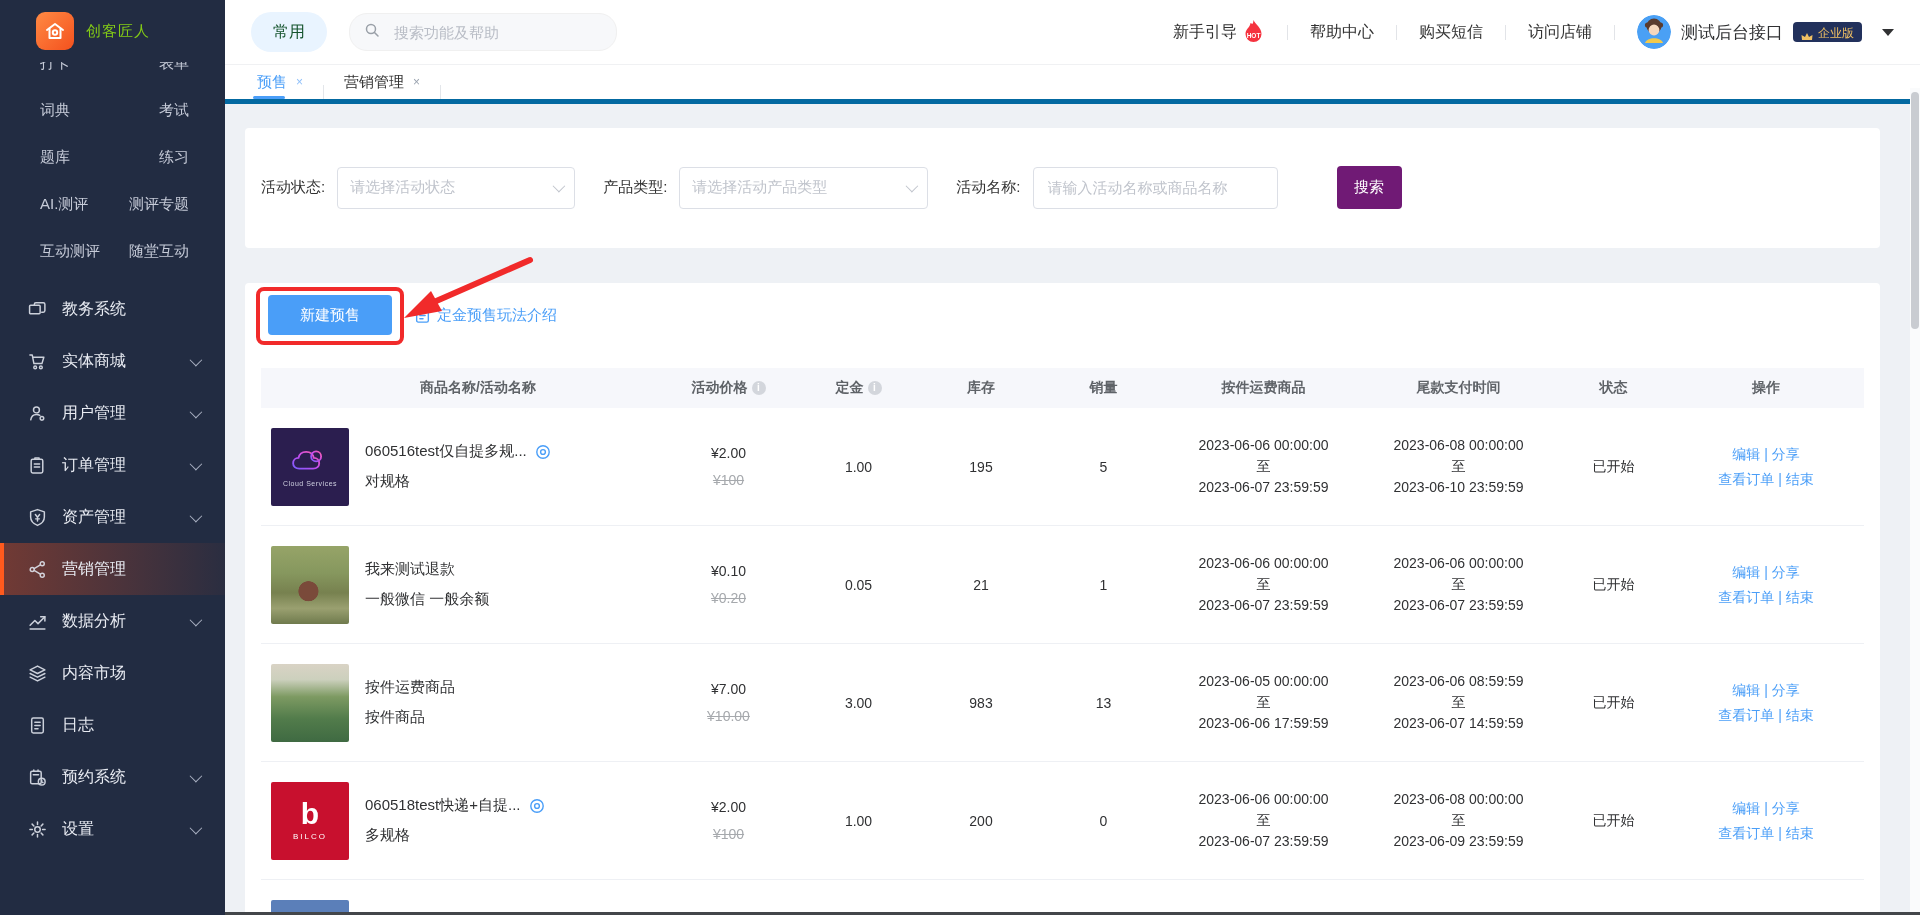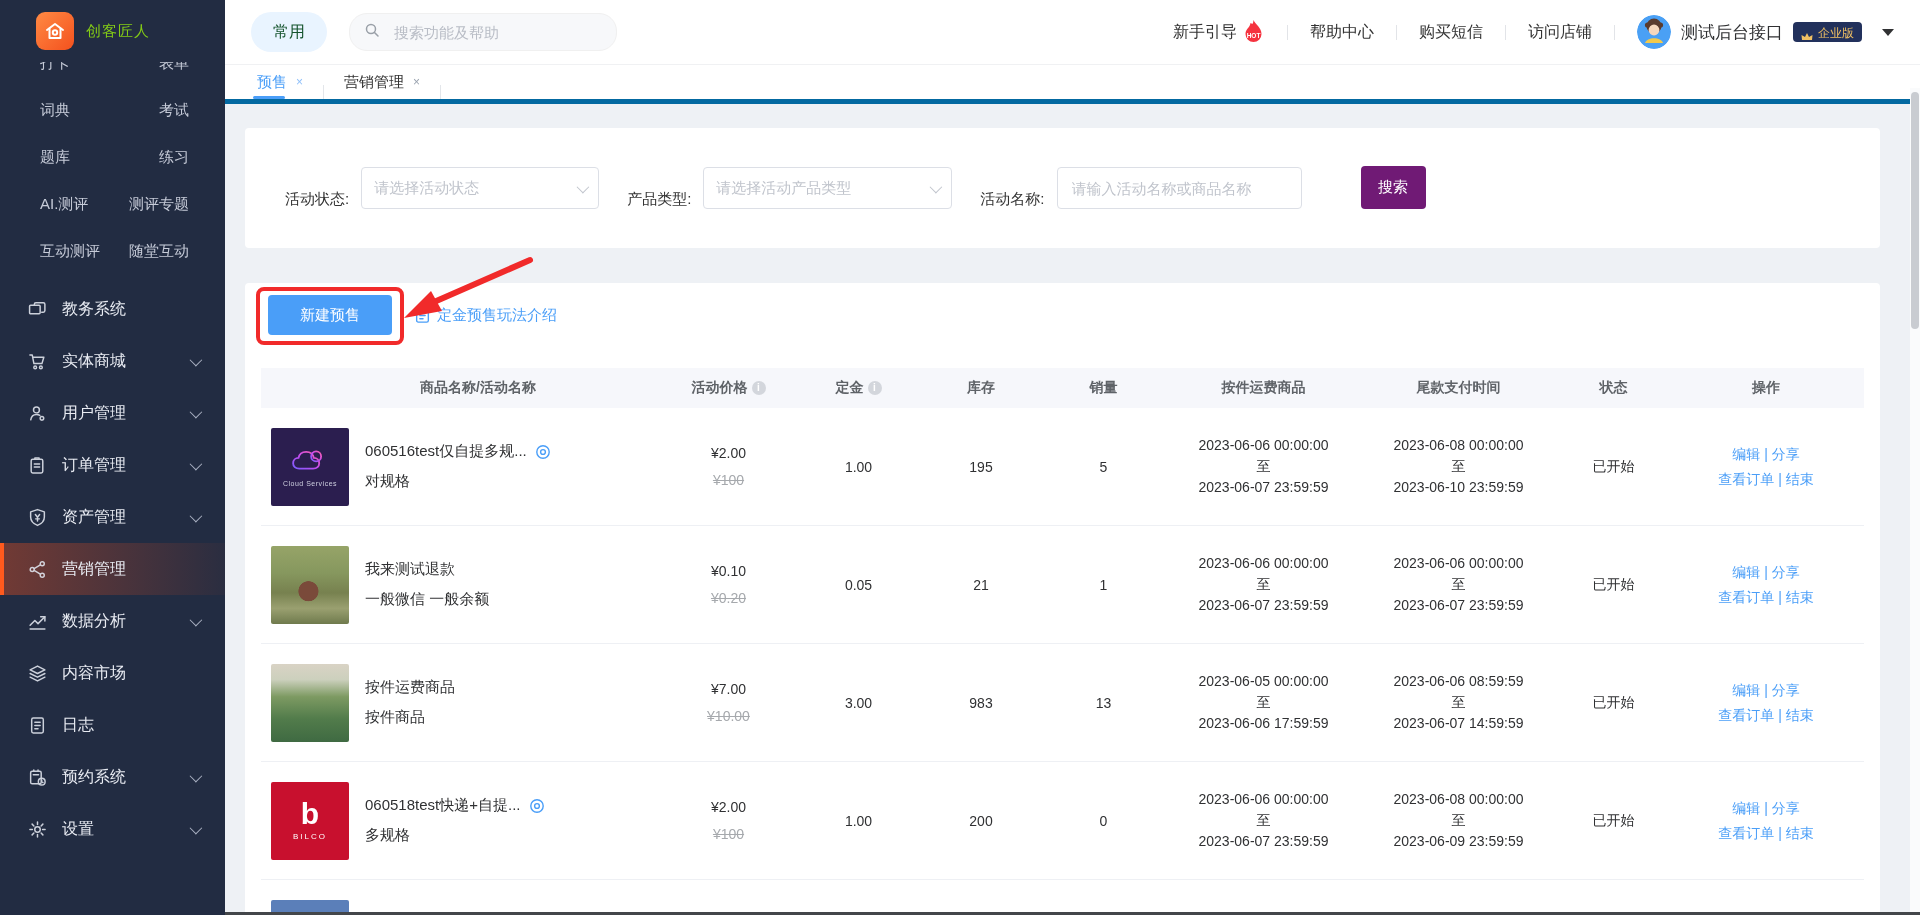--- a/index.html
+++ b/index.html
@@ -50,21 +50,21 @@
           display:flex;align-items:flex-end;padding-left:28px;font-size:15px;box-sizing:border-box;z-index:3}
   .tab{display:flex;align-items:center;gap:9px;height:100%;position:relative;color:#333;padding:0 4px;cursor:pointer}
   .tab .x{font-size:12px;color:#9aa3af}
   .tab.active{color:#4a9ef8}
   .tab.active .x{color:#8fc0fa}
   .tab.active::after{content:'';position:absolute;left:0;right:22px;bottom:0;height:3px;background:#4a9ef8;border-radius:2px}
   .tabsep{width:1px;height:14px;background:#e3e6ea;margin:0 16px}
   
   .content{position:absolute;left:225px;top:104px;right:0;bottom:0;background:#eef1f5;overflow:hidden}
   .filter-card{position:absolute;left:20px;top:24px;width:1635px;height:120px;background:#fff;border-radius:4px}
-  .filter-row{display:flex;align-items:flex-end;padding:38px 0 0 40px;font-size:15px;color:#333}
+  .filter-row{display:flex;align-items:center;padding:38px 0 0 16px;font-size:15px;color:#333}
   .flabel{margin-right:12px;white-space:nowrap}
   .select{height:42px;border:1px solid #dcdfe6;border-radius:4px;display:flex;align-items:center;
           padding:0 12px;color:#c0c4cc;box-sizing:border-box;cursor:pointer;background:#fff}
   .select .ph{flex:1}
   .sel-chev{width:8px;height:8px;border-right:1.4px solid #c0c4cc;border-bottom:1.4px solid #c0c4cc;
             transform:rotate(45deg) translateY(-2px);margin-left:8px}
   .finput{height:42px;width:245px;border:1px solid #dcdfe6;border-radius:4px;display:flex;align-items:center;
           padding:0 12px;box-sizing:border-box;background:#fff}
   .finput input{border:none;outline:none;width:100%;font-size:15px;font-family:Liberation Sans, sans-serif;color:#737373}
   .finput input::placeholder{color:#c0c4cc}

